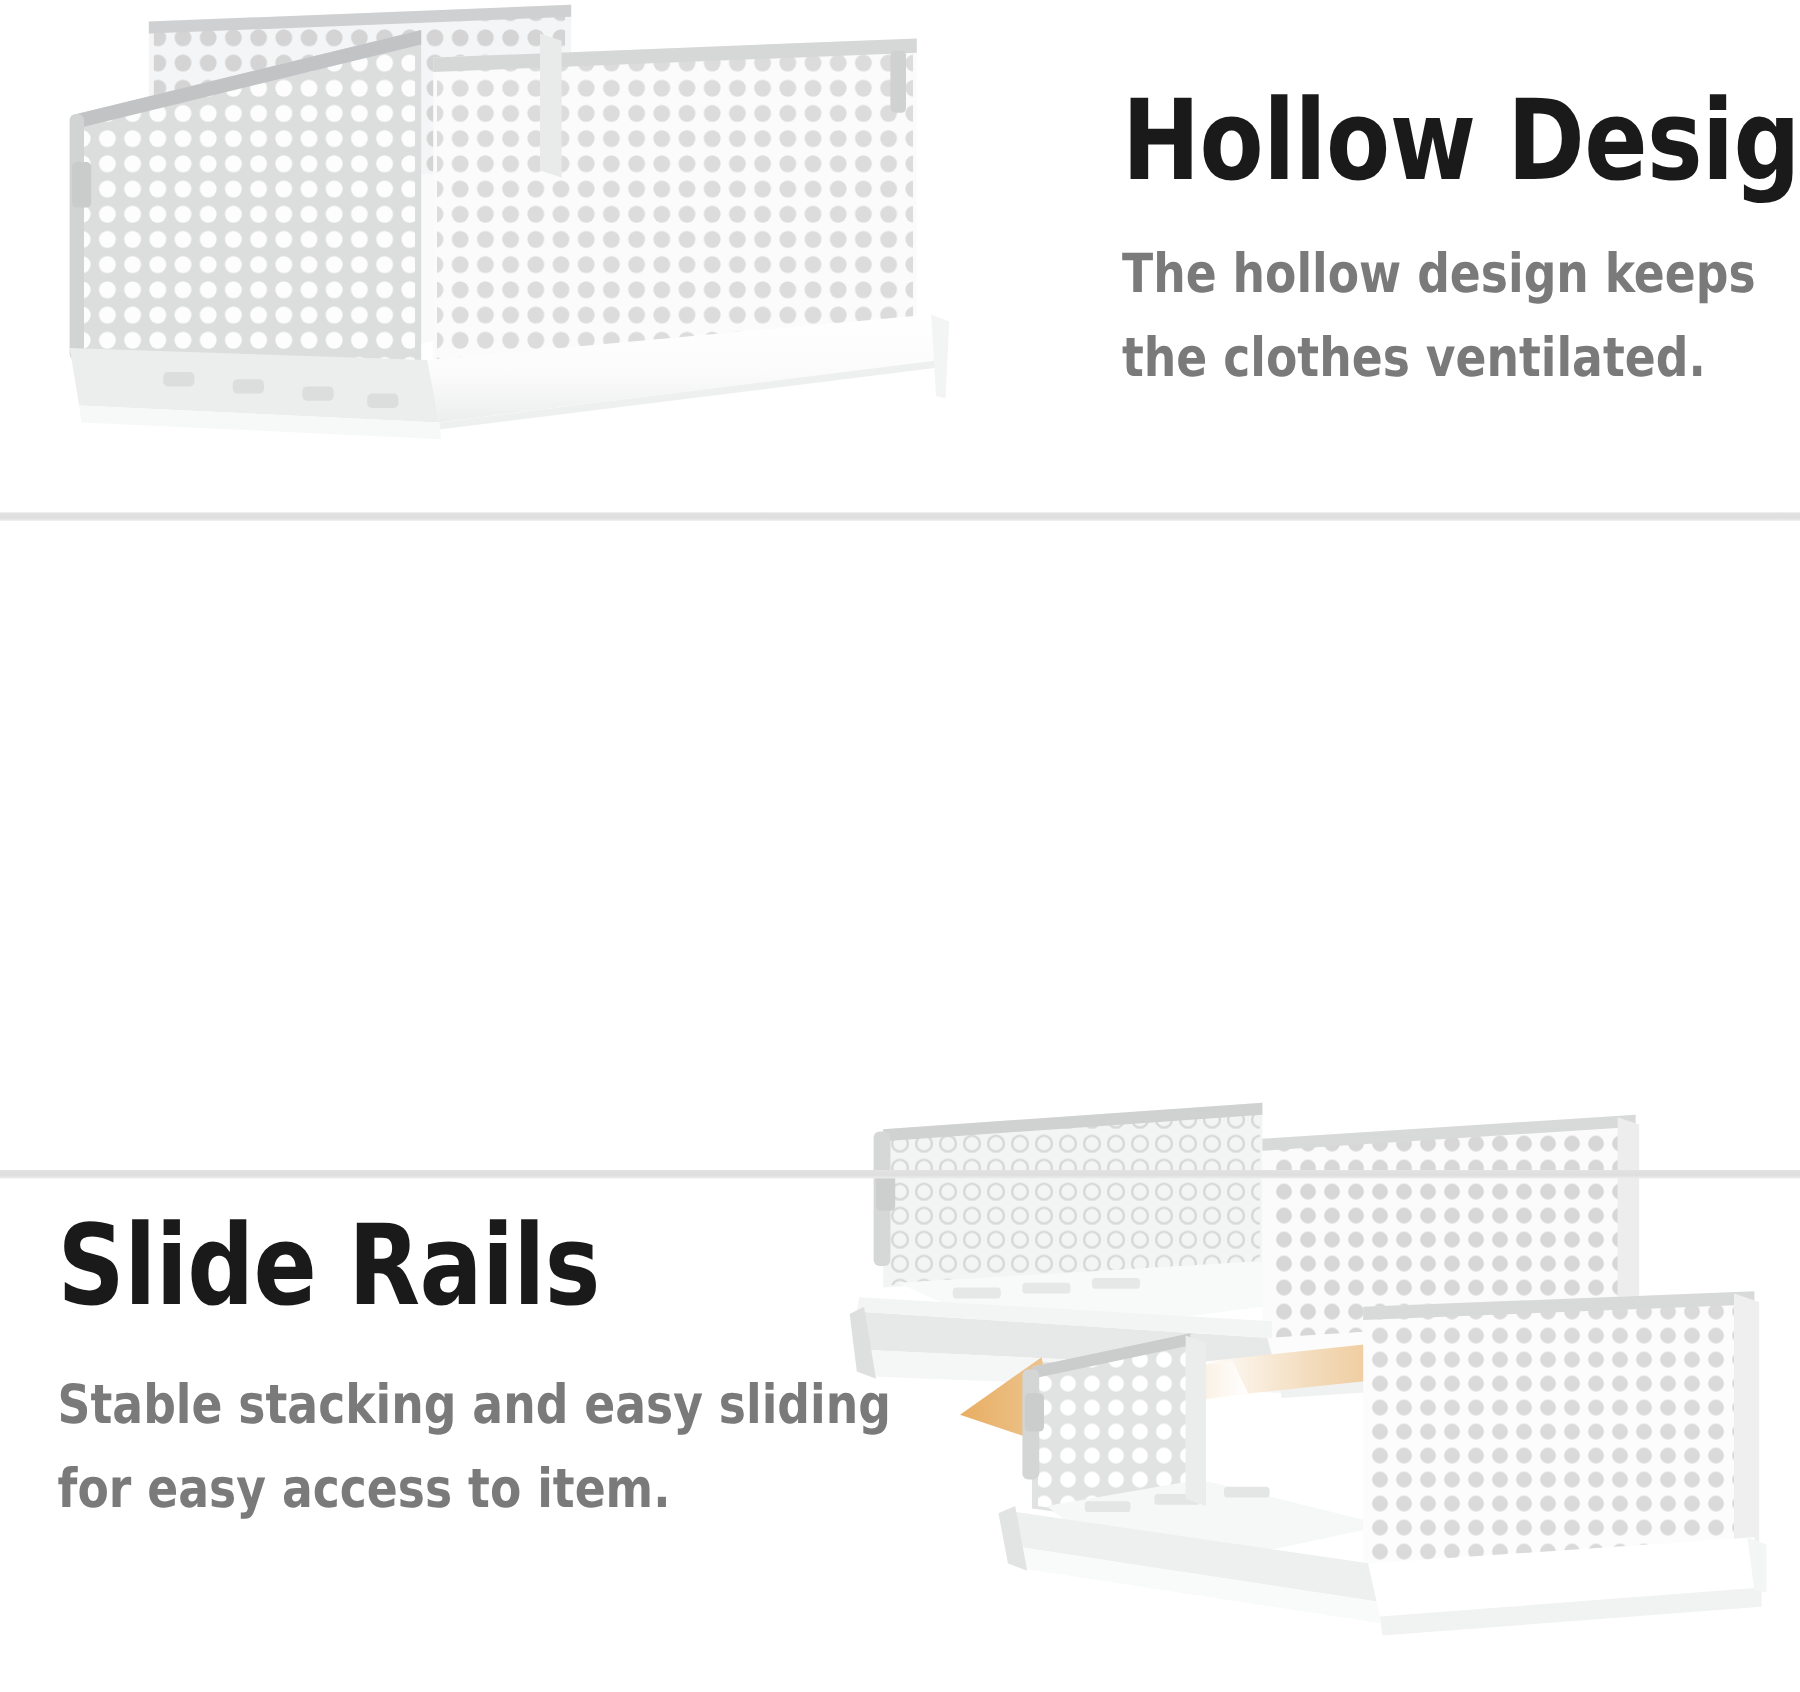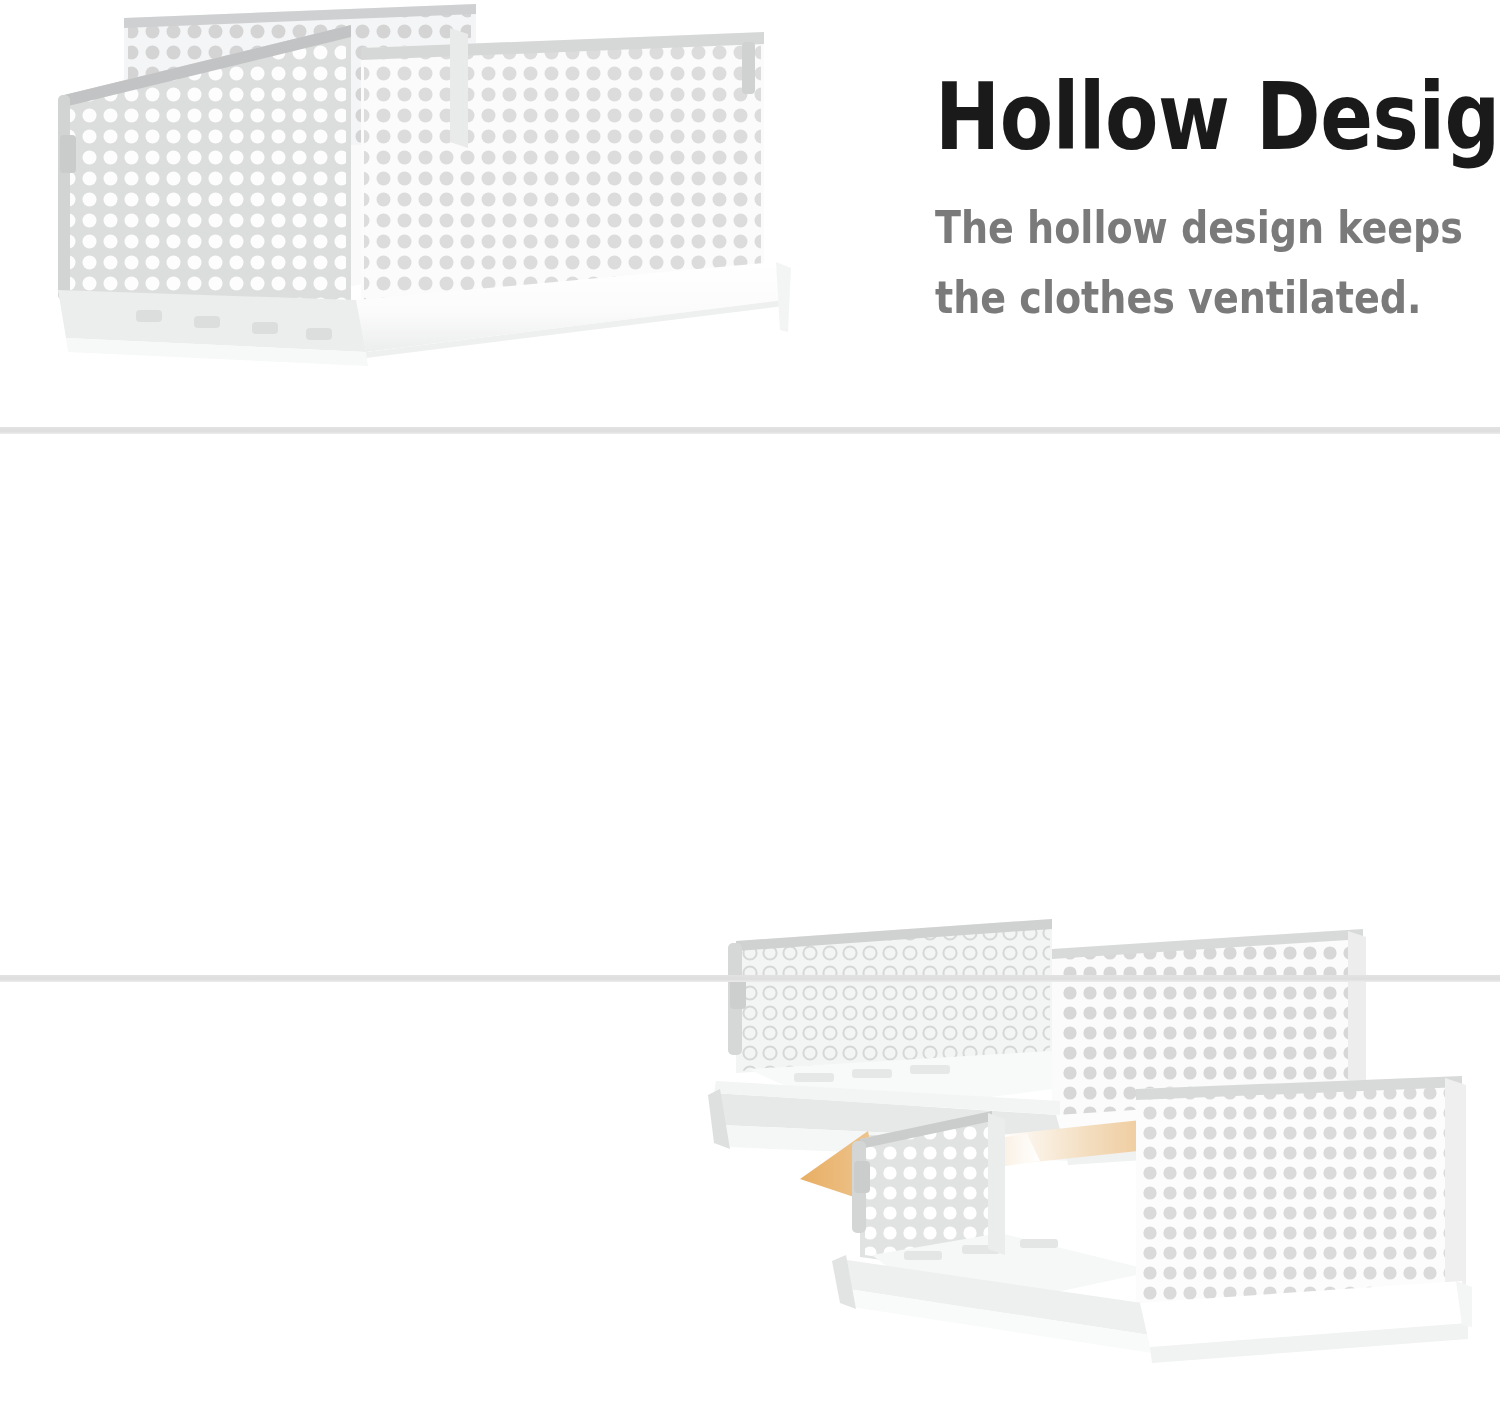--- a/index.html
+++ b/index.html
@@ -149,20 +149,27 @@
         <div>The hollow design keeps</div>
         <div>the clothes ventilated.</div>
       </div>
     </div>
   </div>
 
   <div class="divider" id="divider-1"></div>
 
   <div class="panel" id="panel-slide">
 
+    <div class="textblock" id="text-slide">
+      <div class="heading">Slide Rails</div>
+      <div class="subtext">
+        <div>Stable stacking and easy sliding</div>
+        <div>for easy access to item.</div>
+      </div>
+    </div>
 
     <div class="product" id="img-slide">
       <svg viewBox="0 0 800 490" xmlns="http://www.w3.org/2000/svg">
         <defs>
           <pattern id="s-holes-g" width="20" height="20" patternUnits="userSpaceOnUse">
             <circle cx="10" cy="10" r="6.6" fill="#c9c9c9"></circle>
           </pattern>
           <pattern id="s-holes-w" width="20" height="20" patternUnits="userSpaceOnUse">
             <circle cx="10" cy="10" r="6.6" fill="#ffffff"></circle>
           </pattern>

